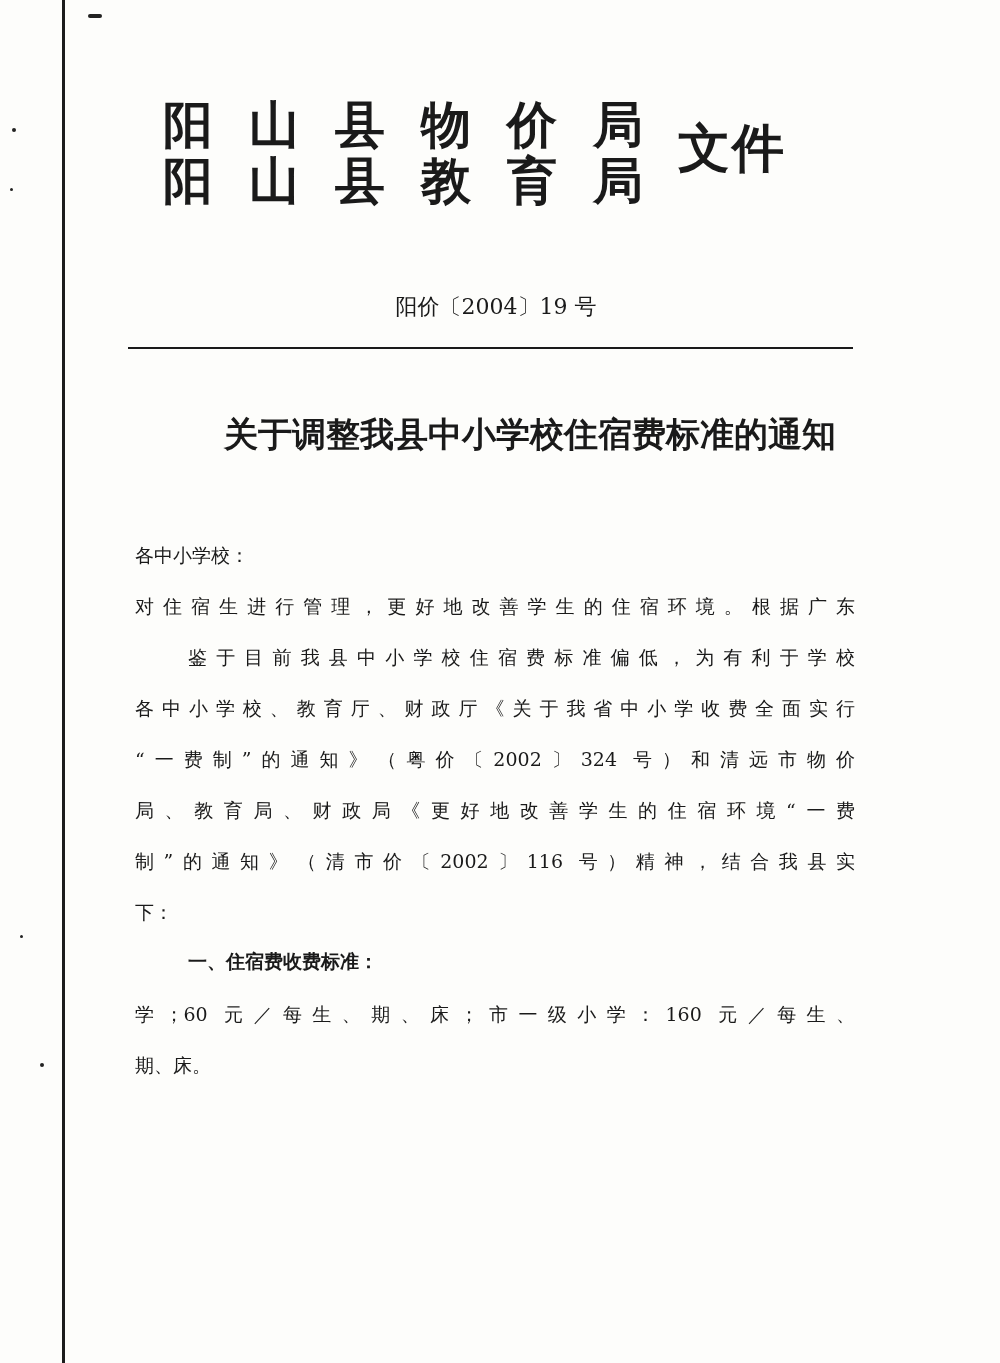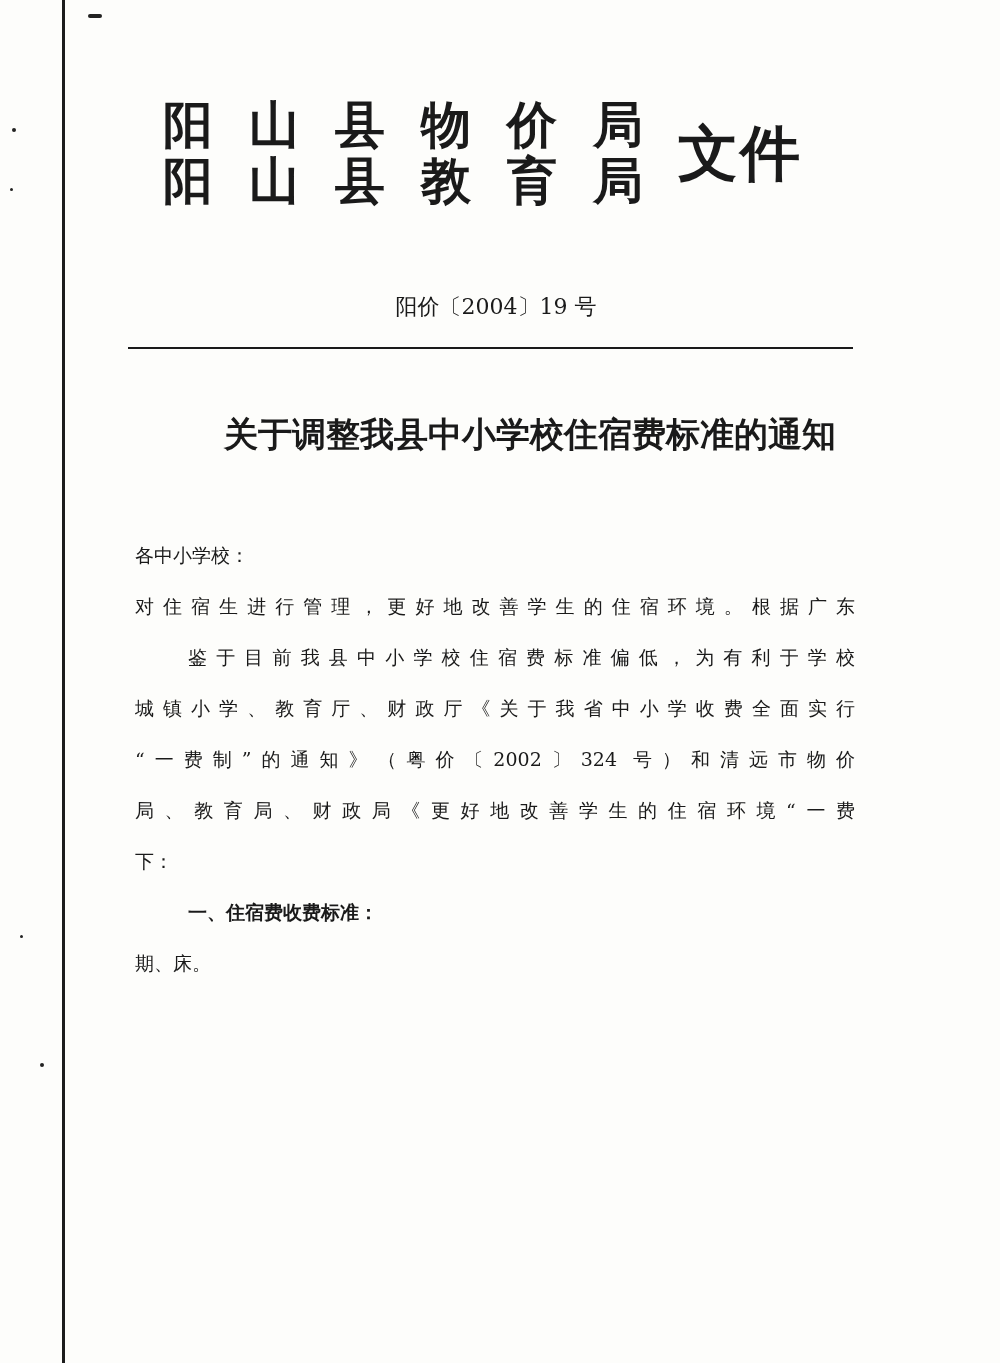--- a/index.html
+++ b/index.html
@@ -15,21 +15,21 @@
     position:absolute; left:163px; top:92px; width:680px; height:120px;
   }
   .issuer-line {
     position:absolute; left:0; font-size:50px; font-weight:bold; letter-spacing:0;
     font-family:"DejaVu Serif", serif; display:flex; width:480px; justify-content:space-between;
   }
   .issuer-line span { display:inline-block; }
   .issuer-1 { top:0; }
   .issuer-2 { top:56px; }
   .wenjian {
-    position:absolute; left:515px; top:22px; font-size:60px; font-weight:bold;
+    position:absolute; left:515px; top:22px; font-size:52px; font-weight:bold;
     font-family:"DejaVu Serif", serif; letter-spacing:2px;
   }
   .doc-number {
     position:absolute; left:0; width:1000px; top:292px; text-align:center;
     font-size:22px; font-family:"DejaVu Serif", serif; padding-left:-10px;
   }
   .doc-number span { position:relative; left:-10px;padding-left:12px; }
   .rule {
     position:absolute; left:128px; top:347px; width:725px; height:2px; background:#1a1a1a;
   }
@@ -38,21 +38,21 @@
     font-size:34px; font-weight:bold; font-family:"DejaVu Sans", sans-serif;margin-left:40px;
   }
   .title span { position:relative; left:-10px; }
   .body-text {
     position:absolute; left:135px; width:720px; top:530px;
     font-size:19px; line-height:51px; font-family:"DejaVu Serif", serif;
   }
   .line { white-space:nowrap; text-align:justify; text-align-last:justify; height:51px; }
   .line.left { text-align-last:left; }
   .indent { padding-left:53px; }
-  .section-heading { font-weight:bold; font-family:Liberation Sans, sans-serif; padding-left:53px; text-align-last:left; }
+  .section-heading { font-weight:bold; font-family:Liberation Mono, monospace; padding-left:53px; text-align-last:left; }
 </style>
 </head>
 <body>
 
 <div class="binding-line"></div>
 <div class="speck" style="left:88px;top:14px;width:14px;height:4px;border-radius:2px;"></div>
 <div class="speck" style="left:12px;top:128px;width:4px;height:4px;"></div>
 <div class="speck" style="left:10px;top:188px;width:3px;height:3px;"></div>
 <div class="speck" style="left:20px;top:935px;width:3px;height:3px;"></div>
 <div class="speck" style="left:40px;top:1063px;width:4px;height:4px;"></div>
@@ -84,19 +84,21 @@
 <div class="rule"></div>
 
 <div class="title">
   <span>关于调整我县中小学校住宿费标准的通知</span>
 </div>
 
 <div class="body-text">
   <div class="line left">各中小学校：</div>
   <div class="line">对住宿生进行管理，更好地改善学生的住宿环境。根据广东</div>
   <div class="line indent">鉴于目前我县中小学校住宿费标准偏低，为有利于学校</div>
-  <div class="line">城镇小学、教育厅、财政厅《关于我省中小学收费全面实行</div>
+  <div class="line">各中小学校、教育厅、财政厅《关于我省中小学收费全面实行</div>
   <div class="line">“一费制”的通知》（粤价〔2002〕324 号）和清远市物价</div>
   <div class="line">局、教育局、财政局《更好地改善学生的住宿环境“一费</div>
+  <div class="line">制”的通知》（清市价〔2002〕116 号）精神，结合我县实</div>
   <div class="line left">下：</div>
   <div class="line section-heading">一、住宿费收费标准：</div>
+  <div class="line">学；60 元／每生、期、床；市一级小学：160 元／每生、</div>
   <div class="line left">期、床。</div>
 </div>
 
 </body></html>

